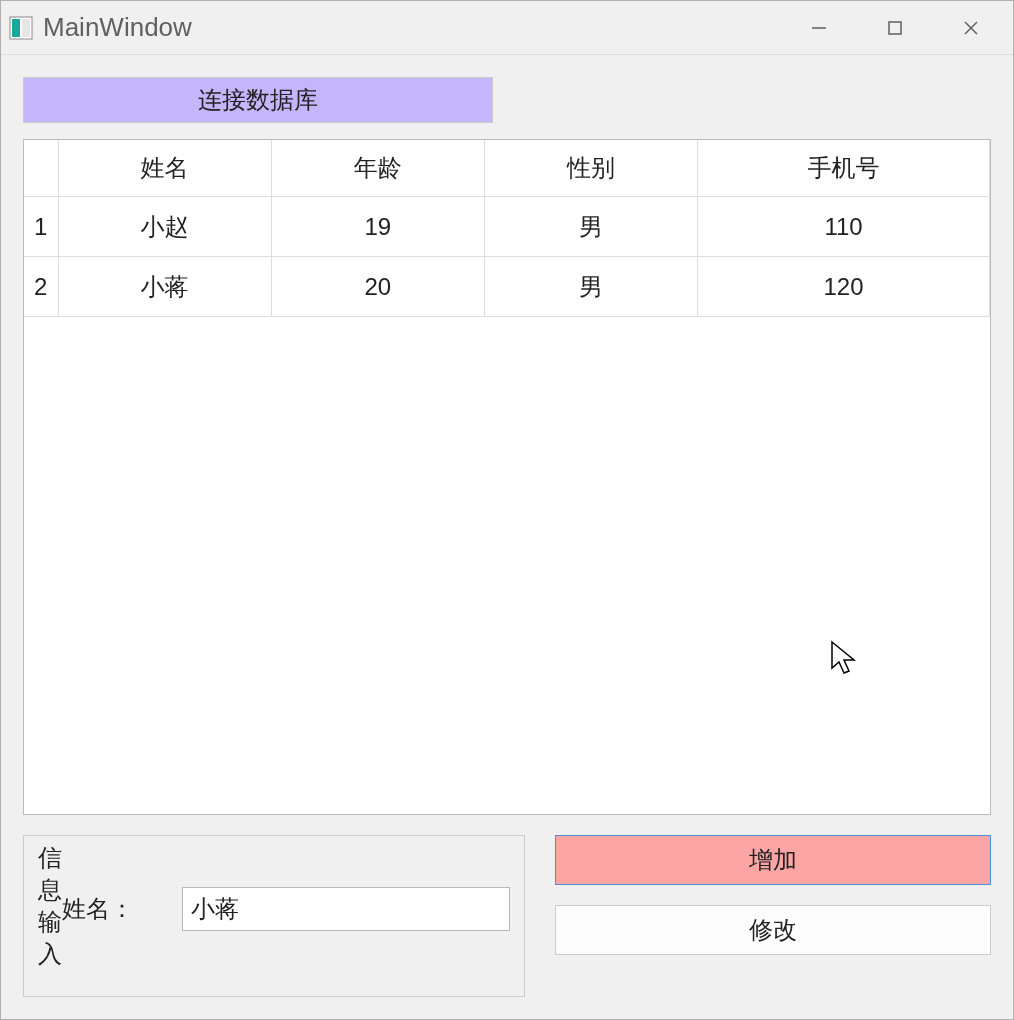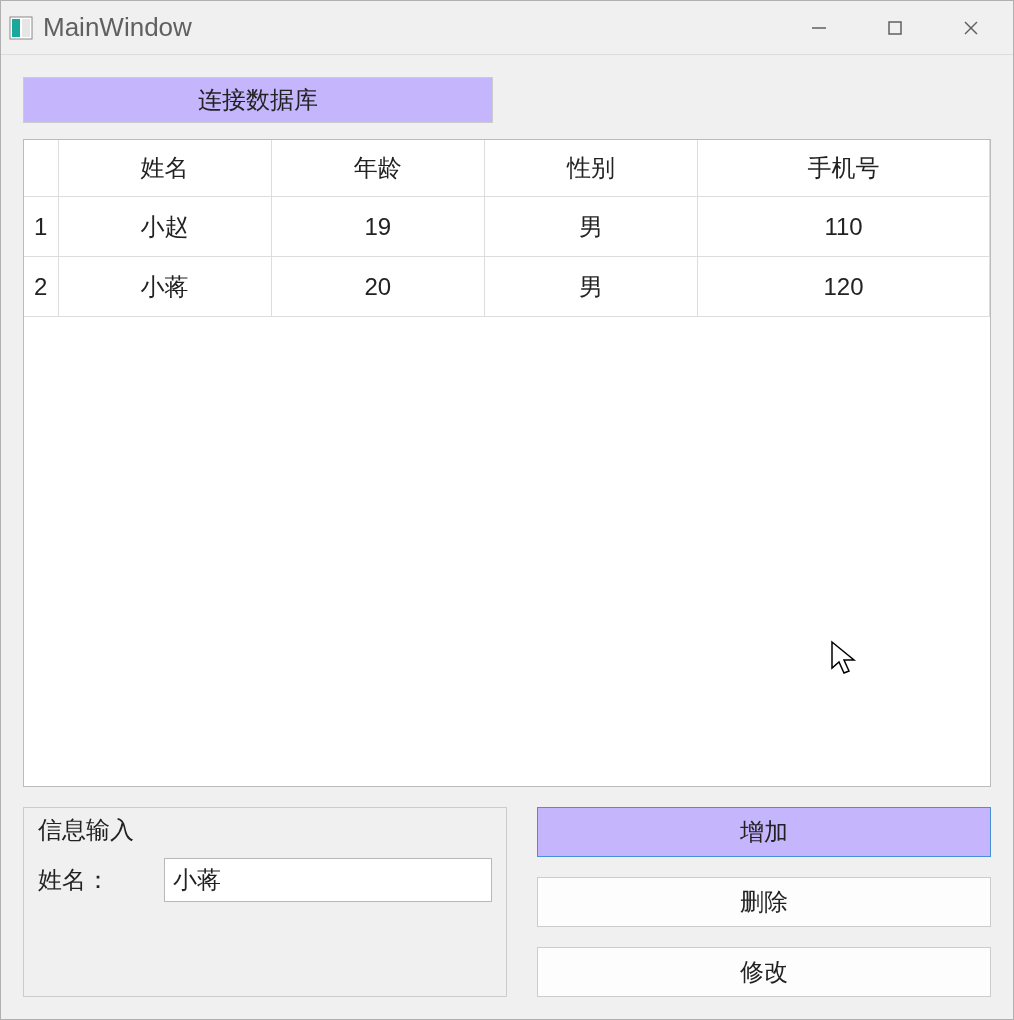--- a/index.html
+++ b/index.html
@@ -116,31 +116,30 @@
       display: flex;
       gap: 30px;
       margin-top: 10px;
     }
     .form-panel {
       flex: 1;
       border: 1px solid #ccc;
       background: #f0f0f0;
       padding: 0 14px 14px 14px;
       display: flex;
-      flex-direction: column;
     }
     .form-title {
       font-size: 24px;
       color: #222;
       padding: 6px 0 12px 0;
     }
     .form-row {
       display: flex;
       align-items: center;
-      gap: 16px;
+      gap: 10px;
     }
     .form-row label {
       width: 110px;
       font-size: 24px;
       color: #222;
     }
     .form-row input {
       flex: 1;
       height: 44px;
       border: 1px solid #b8b8b8;
@@ -159,21 +158,21 @@
     .action-btn {
       height: 50px;
       border: 1px solid #ccc;
       background: #fdfdfd;
       font-size: 24px;
       color: #222;
       cursor: pointer;
       font-family: inherit;
     }
     .action-btn.hover {
-      background: #c4b5fd;
+      background: #fca5a5;
       border-color: #4a90d9;
     }
     .cursor {
       position: absolute;
       left: 830px;
       top: 640px;
       pointer-events: none;
     }
   </style>
 </head>
@@ -250,21 +249,20 @@
         <div class="form-title">信息输入</div>
 
         <div class="form-row">
           <label>姓名：</label>
           <input type="text" value="小蒋" style="">
         </div>
       </div>
 
       <div class="button-panel">
         <button class="action-btn hover">增加</button>
-        <button class="action-btn">删除</button>
         <button class="action-btn">修改</button>
       </div>
 
     </div>
 
   </div>
 </div>
 
 <svg class="cursor" width="32" height="38" viewBox="0 0 32 38">
   <path d="M2 2 L2 28 L9 22 L14 33 L19 31 L14 20 L24 20 Z" fill="#fff" stroke="#000" stroke-width="1.5"></path>

